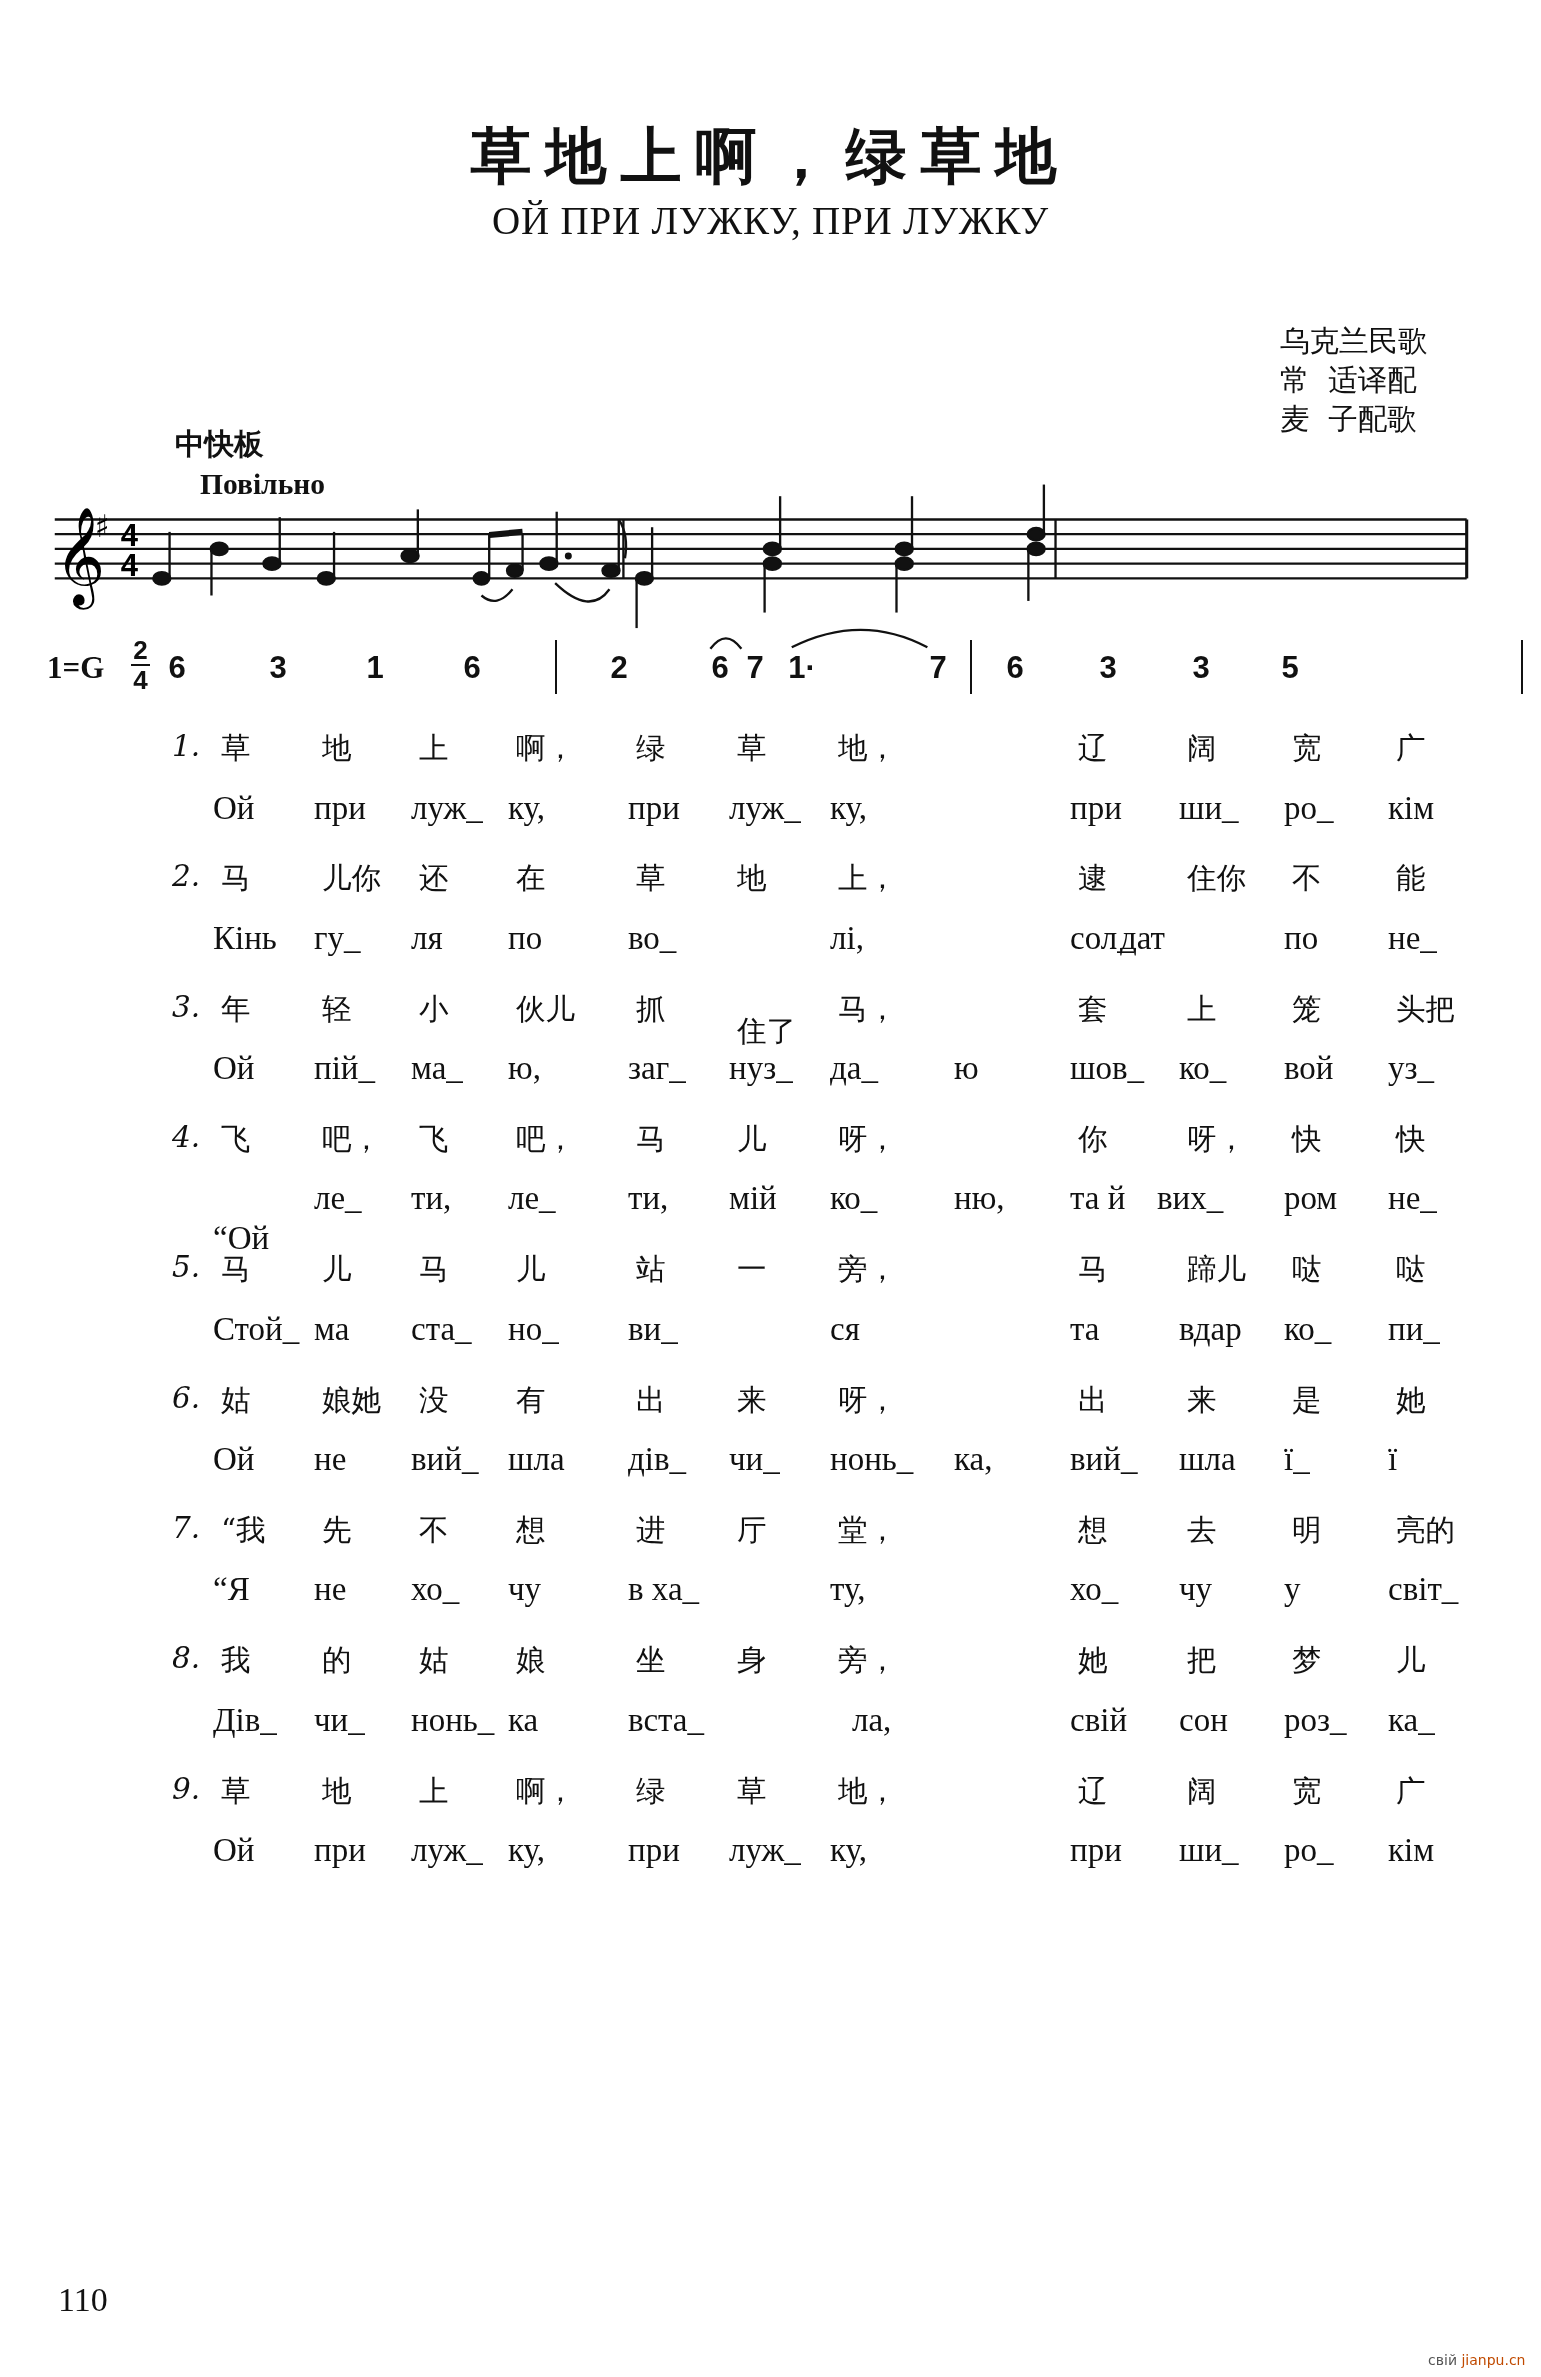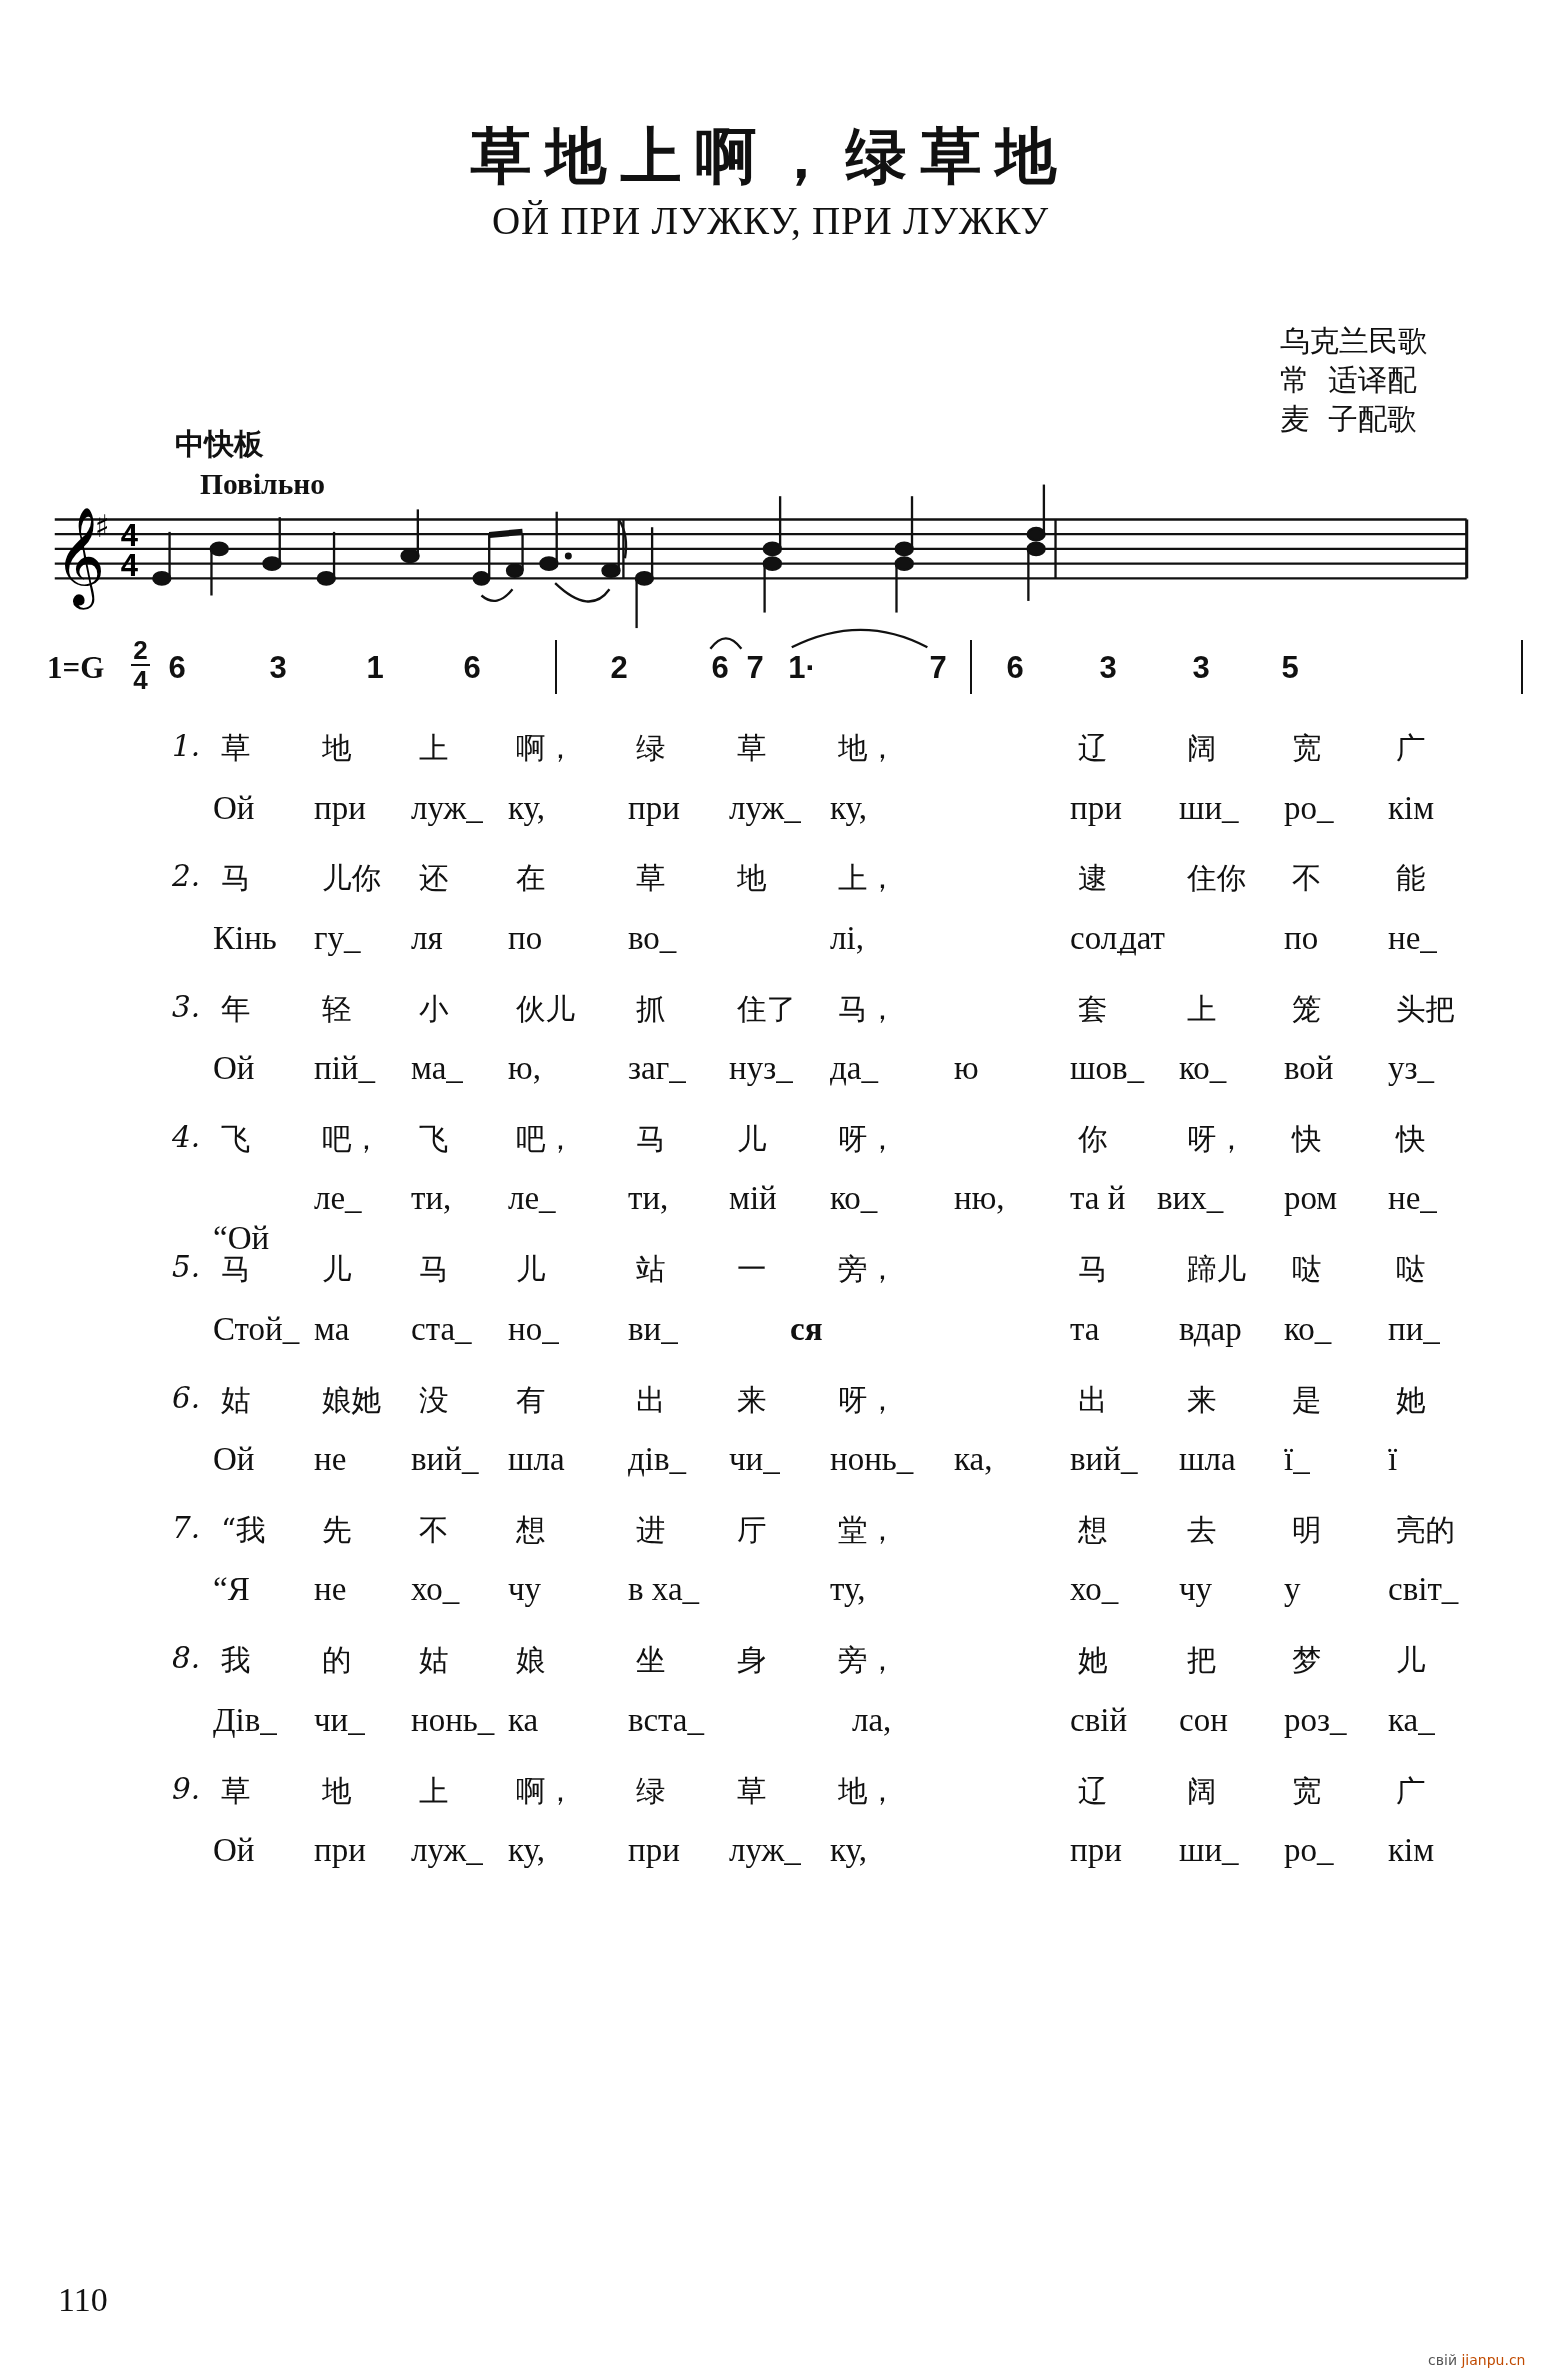--- a/index.html
+++ b/index.html
@@ -231,21 +231,21 @@
       <span class="syl" style="left: 1284px;">по</span>
       <span class="syl" style="left: 1388px;">не_</span>
     </div>
     <div class="lyric-row cn" style="top: 261px;">
       <span class="syl vnum" style="left: 172px;">3.</span>
       <span class="syl" style="left: 221px;">年</span>
       <span class="syl" style="left: 322px;">轻</span>
       <span class="syl" style="left: 419px;">小</span>
       <span class="syl" style="left: 516px;">伙儿</span>
       <span class="syl" style="left: 636px;">抓</span>
-      <span class="syl" style="left: 737px;">住了</span>
+      <span class="syl" style="left: 737px; margin-top: 22px;">住了</span>
       <span class="syl" style="left: 838px;">马，</span>
       <span class="syl" style="left: 1078px;">套</span>
       <span class="syl" style="left: 1187px;">上</span>
       <span class="syl" style="left: 1292px;">笼</span>
       <span class="syl" style="left: 1396px;">头把</span>
     </div>
     <div class="lyric-row ua" style="top: 321px;">
       <span class="syl" style="left: 213px;">Ой</span>
       <span class="syl" style="left: 314px;">пій_</span>
       <span class="syl" style="left: 411px;">ма_</span>
@@ -300,21 +300,21 @@
       <span class="syl" style="left: 1187px;">蹄儿</span>
       <span class="syl" style="left: 1292px;">哒</span>
       <span class="syl" style="left: 1396px;">哒</span>
     </div>
     <div class="lyric-row ua" style="top: 582px;">
       <span class="syl" style="left: 213px;">Стой_</span>
       <span class="syl" style="left: 314px;">ма</span>
       <span class="syl" style="left: 411px;">ста_</span>
       <span class="syl" style="left: 508px;">но_</span>
       <span class="syl" style="left: 628px;">ви_</span>
-      <span class="syl" style="left: 790px; font-weight: bold;">ся</span>
+      <span class="syl" style="left: 830px;">ся</span>
       <span class="syl" style="left: 1070px;">та</span>
       <span class="syl" style="left: 1179px;">вдар</span>
       <span class="syl" style="left: 1284px;">ко_</span>
       <span class="syl" style="left: 1388px;">пи_</span>
     </div>
     <div class="lyric-row cn" style="top: 652px;">
       <span class="syl vnum" style="left: 172px;">6.</span>
       <span class="syl" style="left: 221px;">姑</span>
       <span class="syl" style="left: 322px;">娘她</span>
       <span class="syl" style="left: 419px;">没</span>

